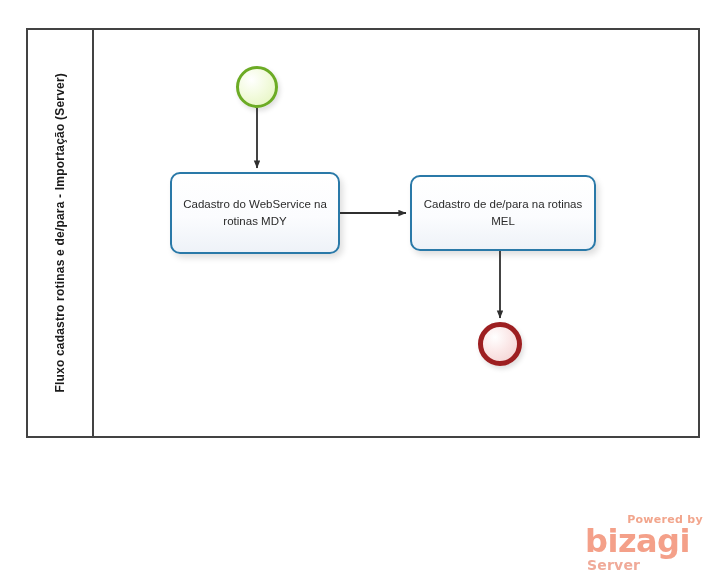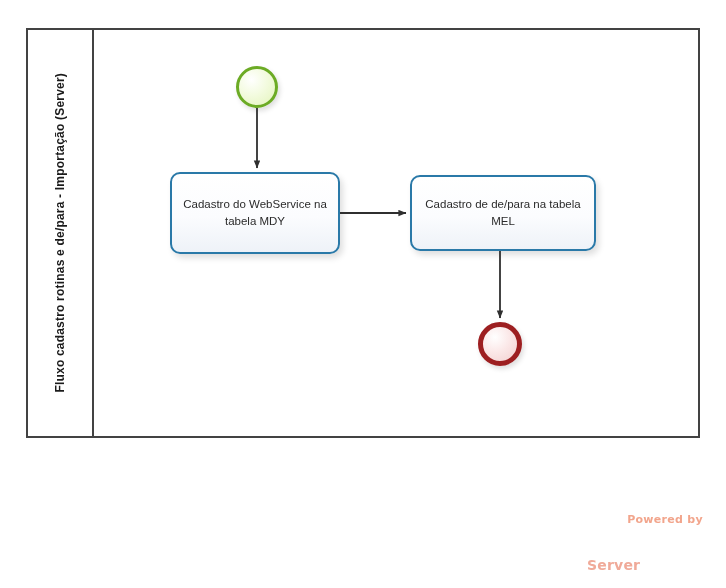--- a/index.html
+++ b/index.html
@@ -192,41 +192,42 @@
     <div class="lane-header">
       <div class="lane-title">Fluxo cadastro rotinas e de/para  - Importação (Server)</div>
     </div>
 
     <div class="lane-body"></div>
   </div>
 
   <div class="event event-start"></div>
 
   <div class="task task-1">
-    <span class="task-label">Cadastro do WebService na tabela MDY</span>
+    <span class="task-label">Cadastro do WebService na rotinas MDY</span>
   </div>
 
   <div class="task task-2">
-    <span class="task-label">Cadastro de de/para na tabela MEL</span>
+    <span class="task-label">Cadastro de de/para na rotinas MEL</span>
   </div>
 
   <div class="event event-end"></div>
 
   <svg id="connectors" viewBox="0 0 726 588" xmlns="http://www.w3.org/2000/svg">
     <defs>
       <marker id="arrowhead" markerWidth="9" markerHeight="9" refX="7.6" refY="3.2" orient="auto" markerUnits="userSpaceOnUse">
         <path d="M0,0 L8,3.2 L0,6.4 Z" fill="#2f2f2f"></path>
       </marker>
     </defs>
 
     <line x1="257" y1="108" x2="257" y2="168" stroke="#2f2f2f" stroke-width="1.8" marker-end="url(#arrowhead)"></line>
 
     <line x1="340" y1="213" x2="406" y2="213" stroke="#2f2f2f" stroke-width="1.8" marker-end="url(#arrowhead)"></line>
 
     <line x1="500" y1="251" x2="500" y2="318" stroke="#2f2f2f" stroke-width="1.8" marker-end="url(#arrowhead)"></line>
   </svg>
 
   <div class="logo">
     <div class="logo-powered">Powered by</div>
+    <div class="logo-bizagi">bizagi</div>
     <div class="logo-modeler">Server</div>
   </div>
 
 </div>
 
 </body></html>

